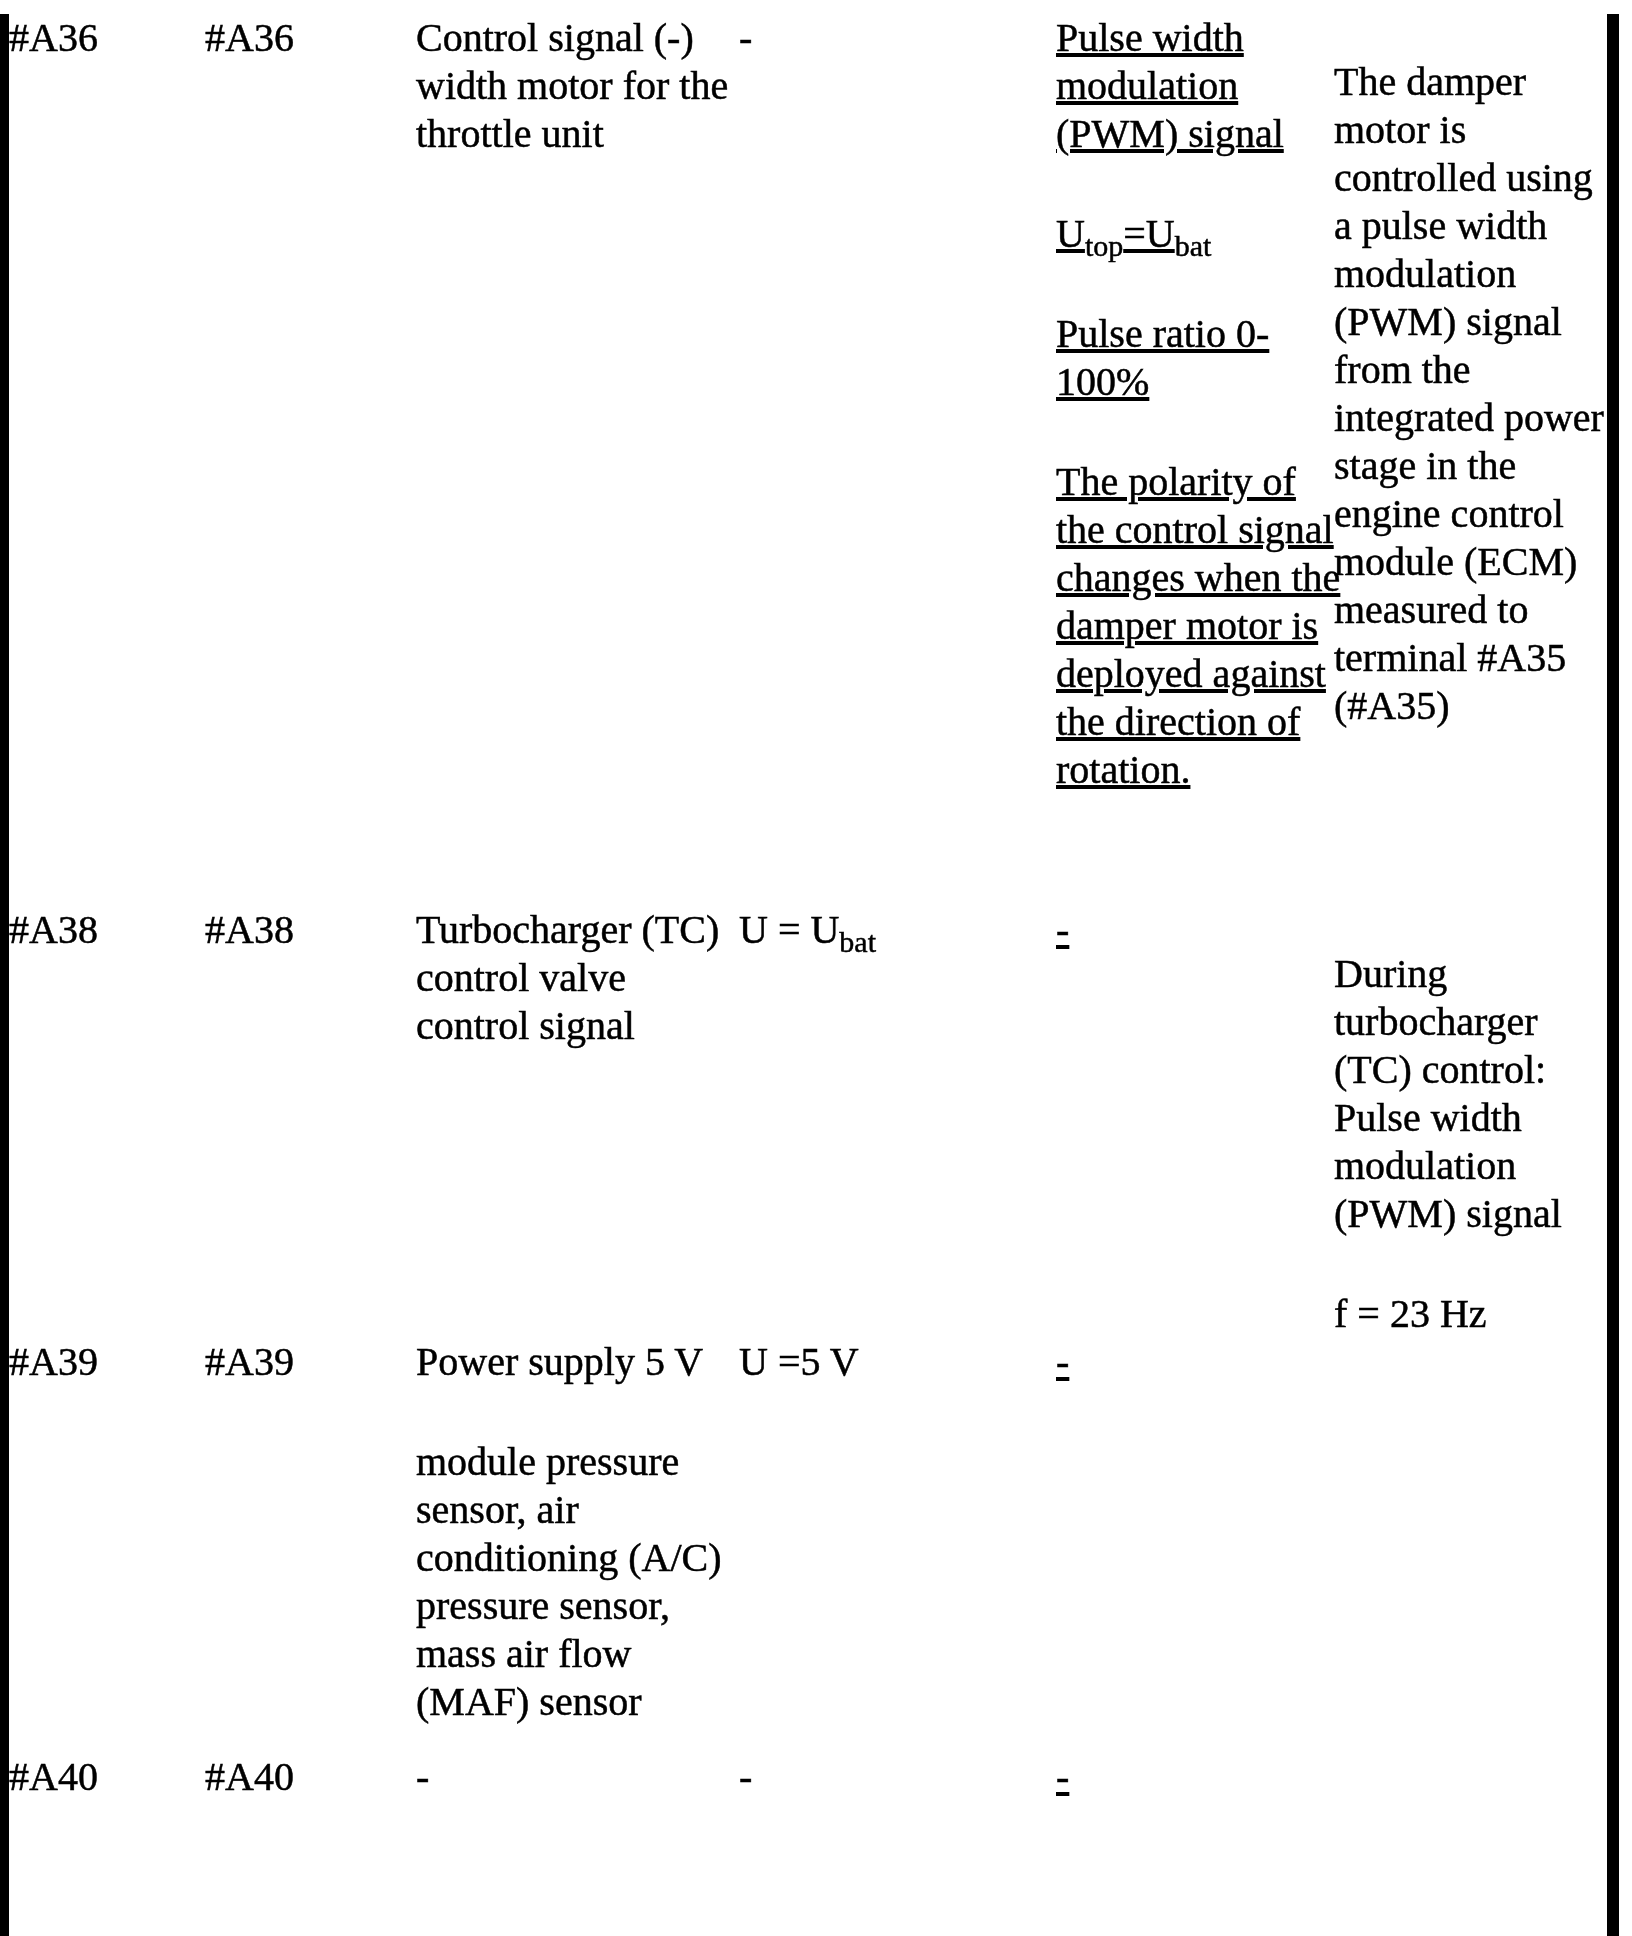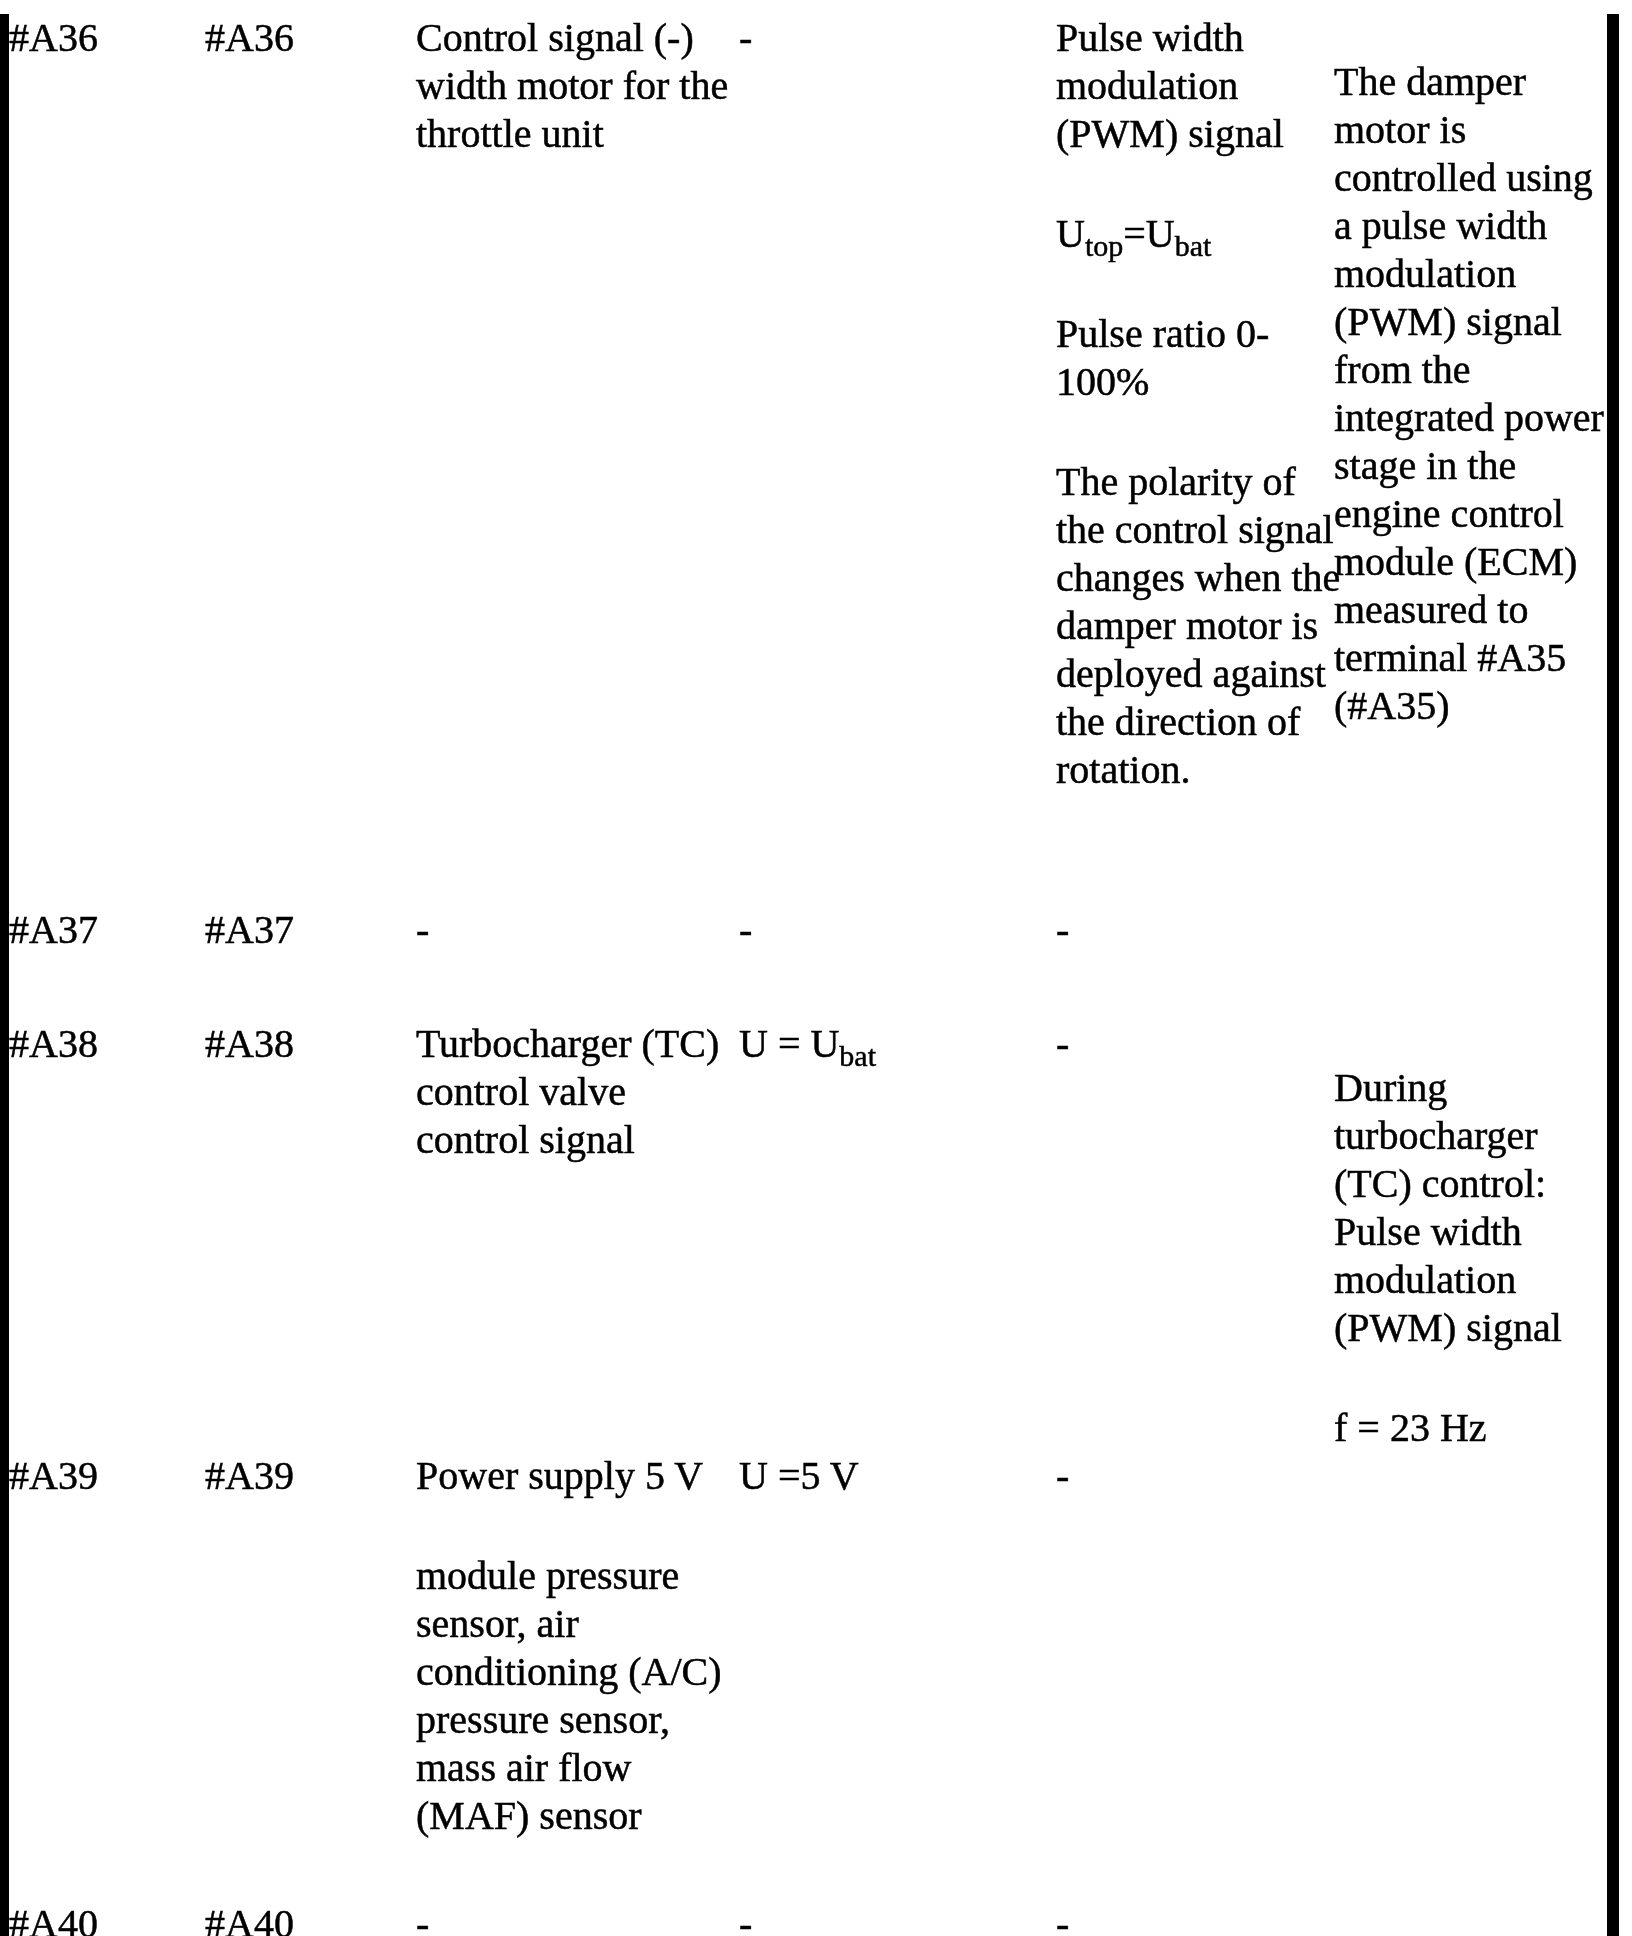--- a/index.html
+++ b/index.html
@@ -52,21 +52,21 @@
   tr:nth-child(4) { height: 448px; }
   tr:nth-child(5) { height: 53px; }
 
   td {
     vertical-align: top;
     padding: 0;
     overflow: visible;
   }
   td .inner { overflow: visible; }
   td.c3 .inner { width: 320px; }
-  td.c5 .inner { width: 285px; }
+  td.c5 .inner { width: 285px; text-decoration: underline; }
   td.c6 .inner { width: 272px; margin-top: 44px; }
 
   p {
     margin: 0 0 52px 0;
     padding: 0;
   }
   p:last-child { margin-bottom: 0; }
 
   sub {
     font-size: 30px;
@@ -121,50 +121,20 @@
           </td>
           <td class="c6">
             <div class="inner">
               <p>The damper motor is controlled using a pulse width modulation (PWM) signal from the integrated power stage in the engine control module (ECM) measured to terminal #A35 (#A35)</p>
             </div>
           </td>
         </tr>
         <tr>
           <td class="c1">
             <div class="inner">
-              <p>#A37</p>
-            </div>
-          </td>
-          <td class="c2">
-            <div class="inner">
-              <p>#A37</p>
-            </div>
-          </td>
-          <td class="c3">
-            <div class="inner">
-              <p>-</p>
-            </div>
-          </td>
-          <td class="c4">
-            <div class="inner">
-              <p>-</p>
-            </div>
-          </td>
-          <td class="c5">
-            <div class="inner">
-              <p>-</p>
-            </div>
-          </td>
-          <td class="c6">
-            <div class="inner"></div>
-          </td>
-        </tr>
-        <tr>
-          <td class="c1">
-            <div class="inner">
               <p>#A38</p>
             </div>
           </td>
           <td class="c2">
             <div class="inner">
               <p>#A38</p>
             </div>
           </td>
           <td class="c3">
             <div class="inner">

